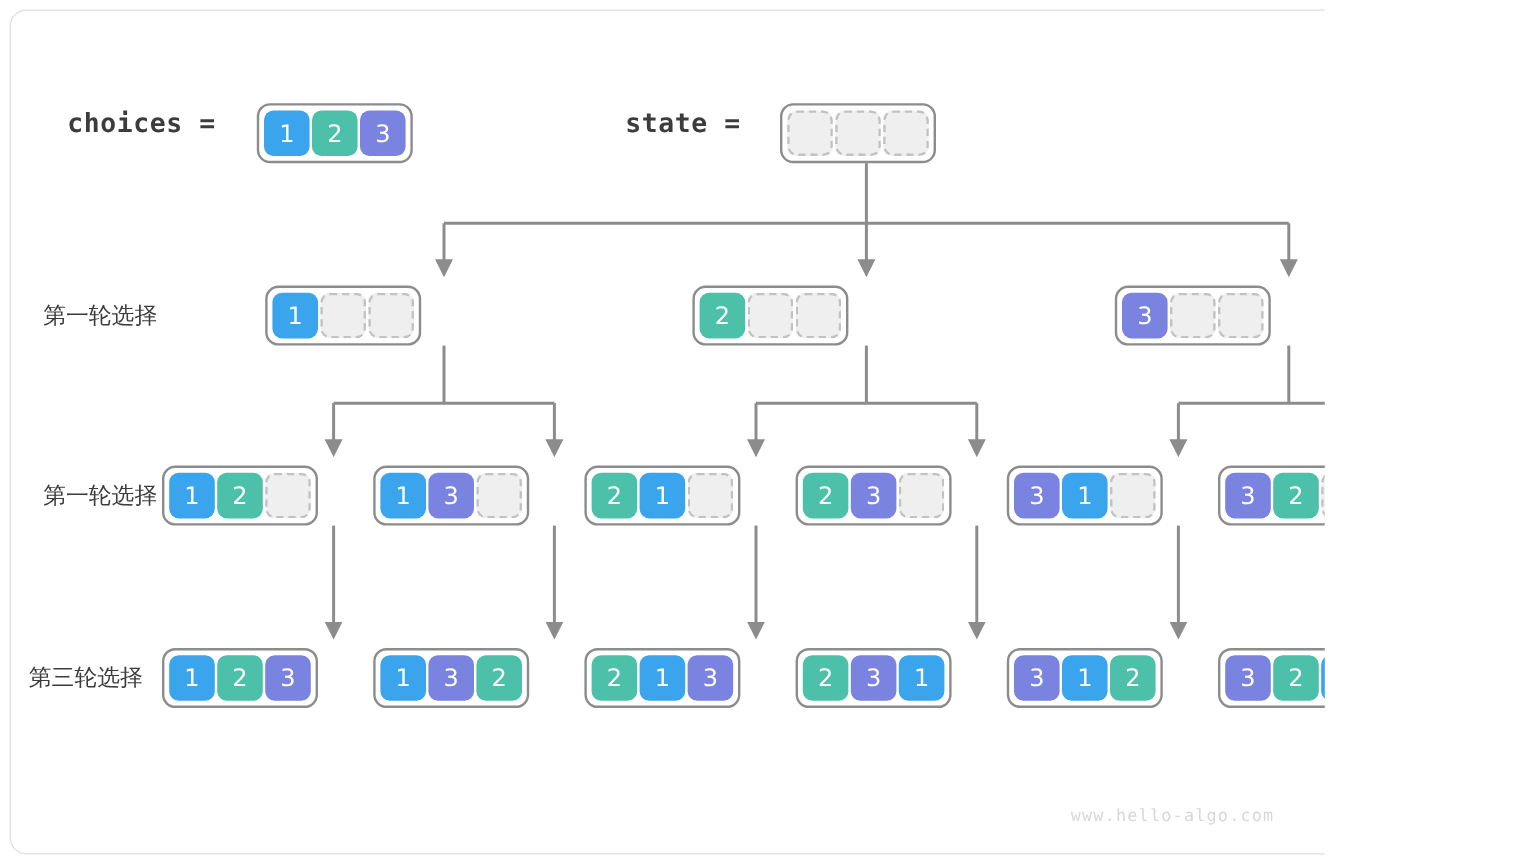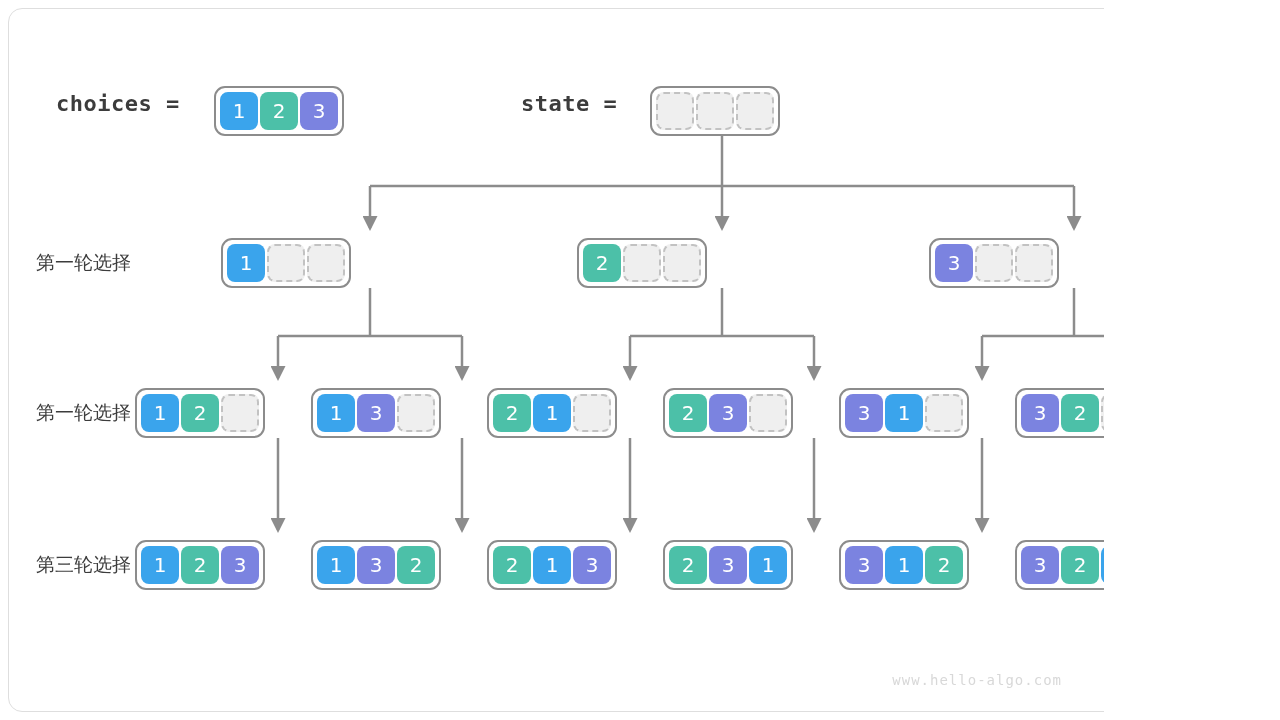--- a/index.html
+++ b/index.html
@@ -129,21 +129,21 @@
       <path d="M 982 438 L 982 530" marker-end="url(#arrow)"></path>
       <path d="M 1166 438 L 1166 530" marker-end="url(#arrow)"></path>
     </g>
   </svg>
 
   <div class="kw" style="left:56px; top:91px;">choices =</div>
   <div class="kw" style="left:521px; top:91px;">state =</div>
 
   <div class="rowlabel" style="left:36px; top:250px;">第一轮选择</div>
   <div class="rowlabel" style="left:36px; top:400px;">第一轮选择</div>
-  <div class="rowlabel" style="left:36px; top:552px;">第三轮选择</div>
+  <div class="rowlabel" style="left:24px; top:552px;">第三轮选择</div>
 
   <div id="boxes">
       <div class="arraybox" style="left: 214px; top: 86px;">
         <div class="cell" style="background: rgb(58, 164, 236);">1</div>
         <div class="cell" style="background: rgb(76, 192, 168);">2</div>
         <div class="cell" style="background: rgb(123, 131, 224);">3</div>
       </div>
       <div class="arraybox" style="left: 650px; top: 86px;">
         <div class="cell empty"></div>
         <div class="cell empty"></div>

